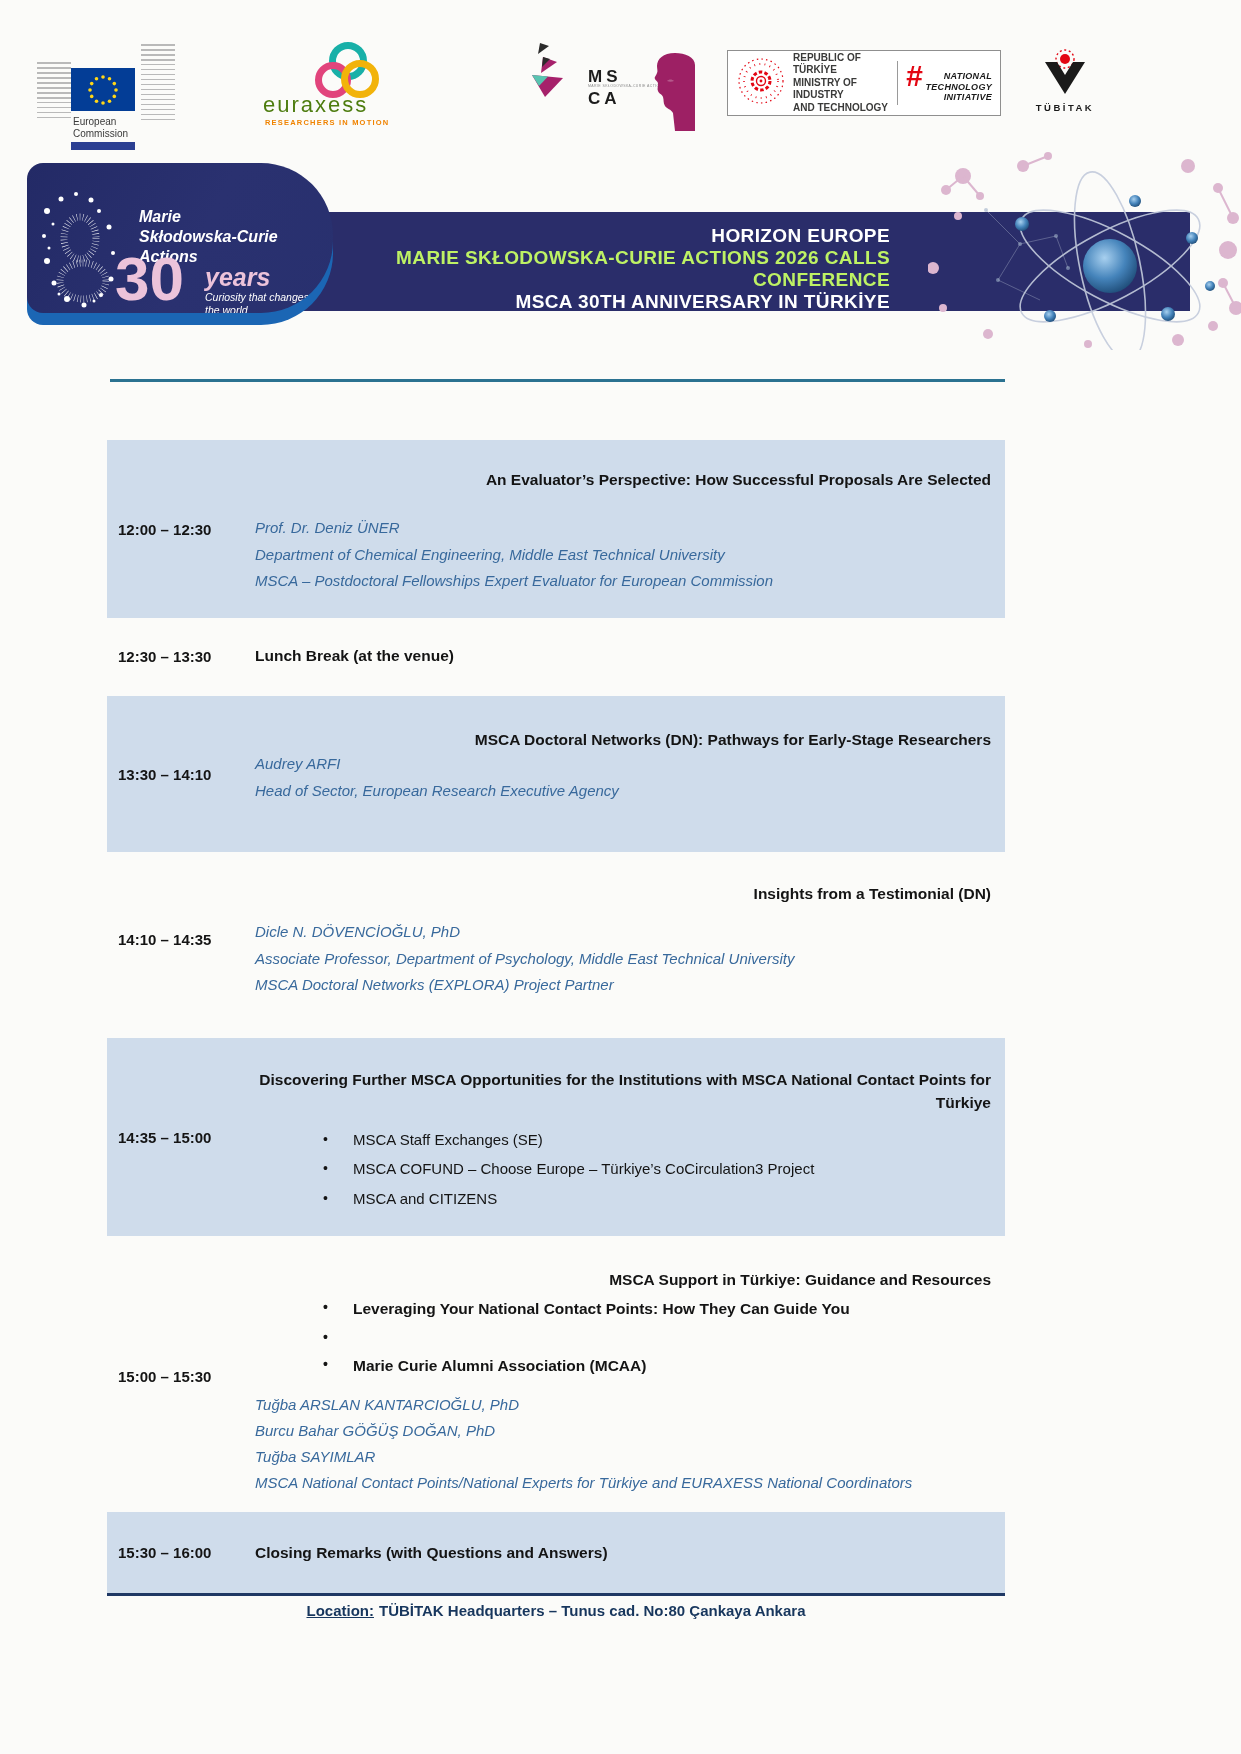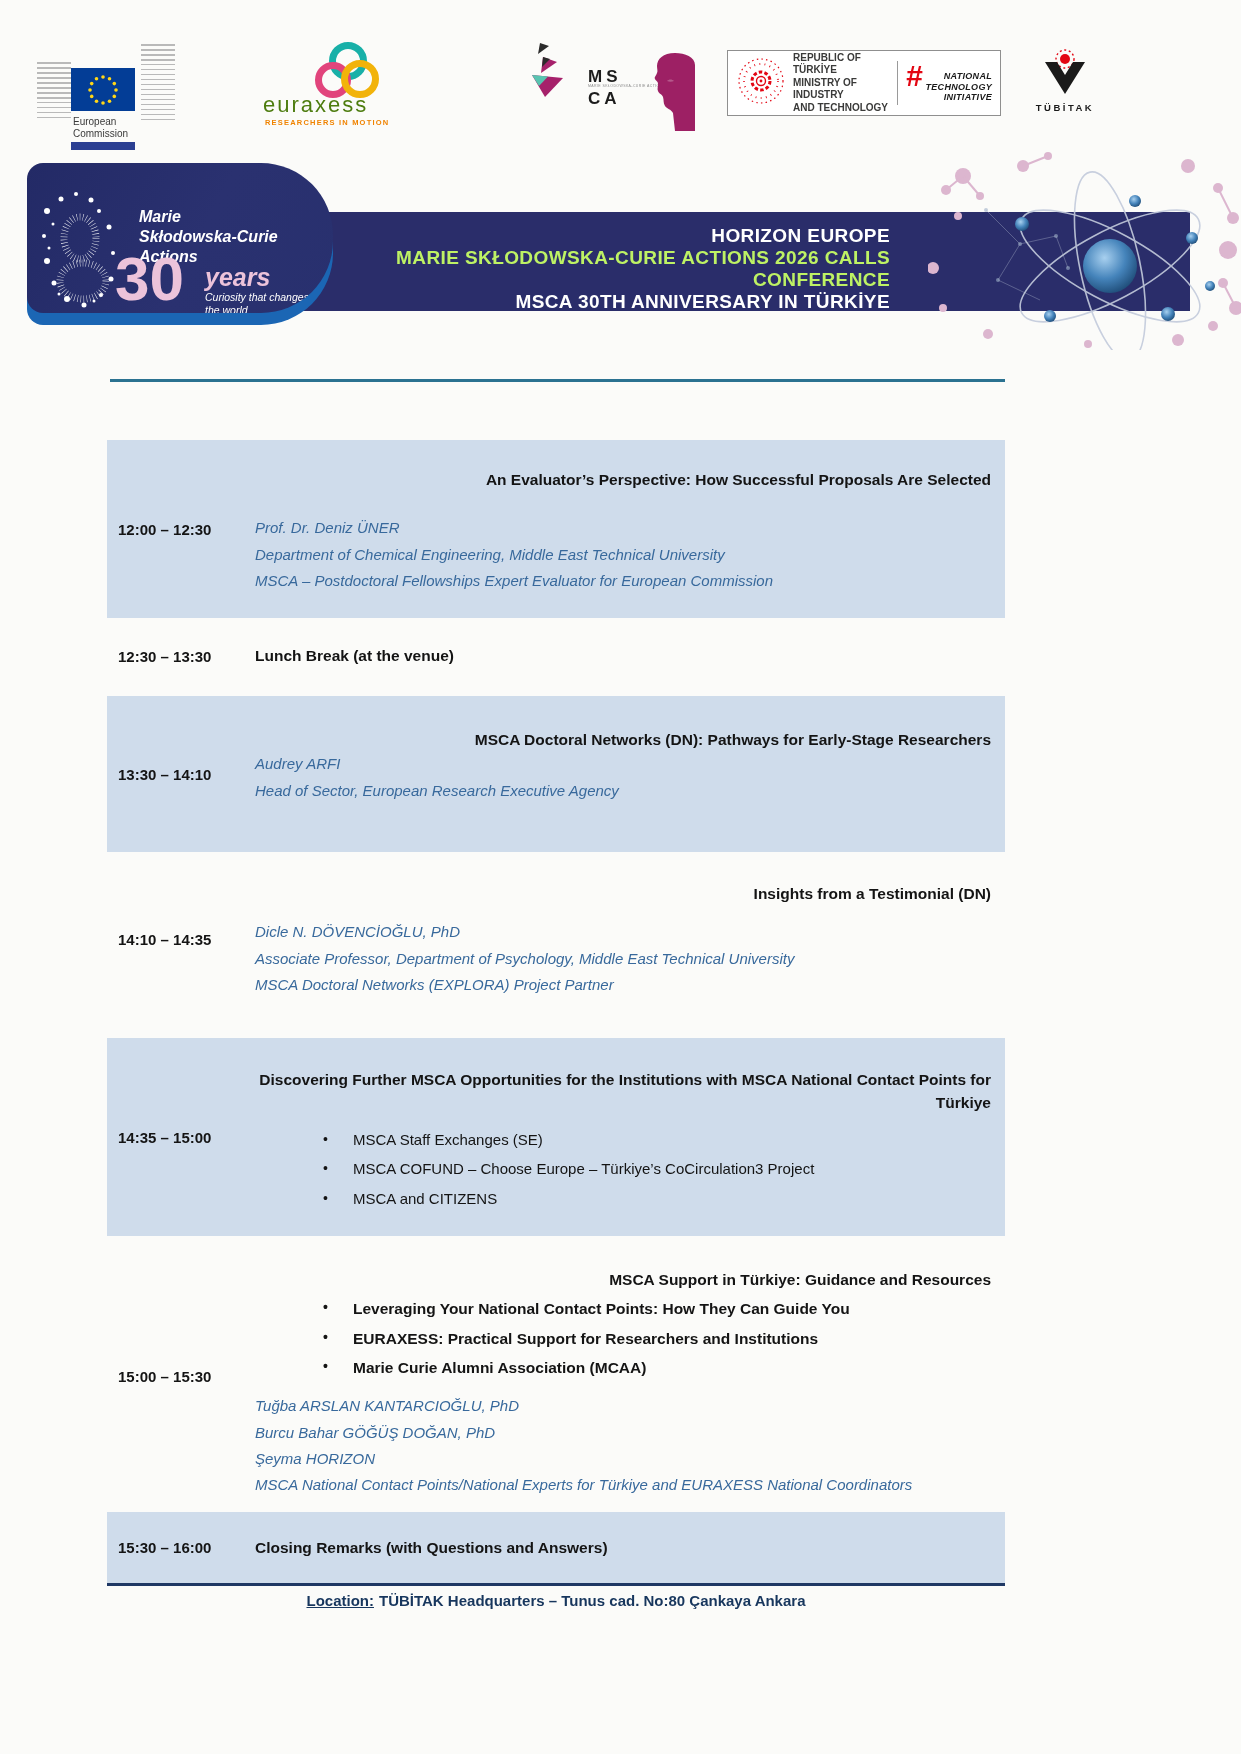--- a/index.html
+++ b/index.html
@@ -86,21 +86,21 @@
   .r5 .content{padding-top:30px;}
   .r5 .title{margin-bottom:16px;max-width:750px;}
   .bullets{margin-left:68px;}
   .bullet-line{display:flex;margin-bottom:11px;font-size:15px;color:#141414;line-height:1.25;}
   .bullet-dot{flex:0 0 30px;font-size:14px;color:#141414;}
   .r6{margin-top:20px;height:240px;}
   .r6 .content{padding-top:12px;}
   .r6 .title{margin-bottom:8px;}
   .r6 .bullet-line{font-weight:bold;font-size:15.5px;margin-bottom:10px;}
   .r6 .speakers{margin-top:16px;}
-  .r7{margin-top:16px;height:74px;border-bottom:3px solid #1f3864;}
+  .r7{margin-top:16px;height:84px;border-bottom:3px solid #1f3864;}
   .r7 .content{display:flex;align-items:center;}
   .footer-line{margin-top:6px;text-align:center;font-size:15px;font-weight:bold;color:#17365d;}
   .loc-label{text-decoration:underline;}
   .loc-text{margin-left:5px;}
 </style>
 </head>
 <body>
 
 <div>
 
@@ -383,31 +383,30 @@
       <div class="time">15:00 – 15:30</div>
       <div class="content">
         <div class="title">MSCA Support in Türkiye: Guidance and Resources</div>
         <div class="bullets">
           <div class="bullet-line">
             <span class="bullet-dot">•</span>
             <span>Leveraging Your National Contact Points: How They Can Guide You</span>
           </div>
           <div class="bullet-line">
             <span class="bullet-dot">•</span>
-            <span>EURAXESS: Practical Support for Researchers and Institutions</span>
           </div>
           <div class="bullet-line">
             <span class="bullet-dot">•</span>
             <span>Marie Curie Alumni Association (MCAA)</span>
           </div>
         </div>
         <div class="speakers">
           <div>Tuğba ARSLAN KANTARCIOĞLU, PhD</div>
           <div>Burcu Bahar GÖĞÜŞ DOĞAN, PhD</div>
-          <div>Şeyma HORIZON</div>
+          <div>Tuğba SAYIMLAR</div>
           <div>MSCA National Contact Points/National Experts for Türkiye and EURAXESS National Coordinators</div>
         </div>
       </div>
     </div>
 
     <div class="row blue r7">
       <div class="time">15:30 – 16:00</div>
       <div class="content">
         <div class="title">Closing Remarks (with Questions and Answers)</div>
       </div>

